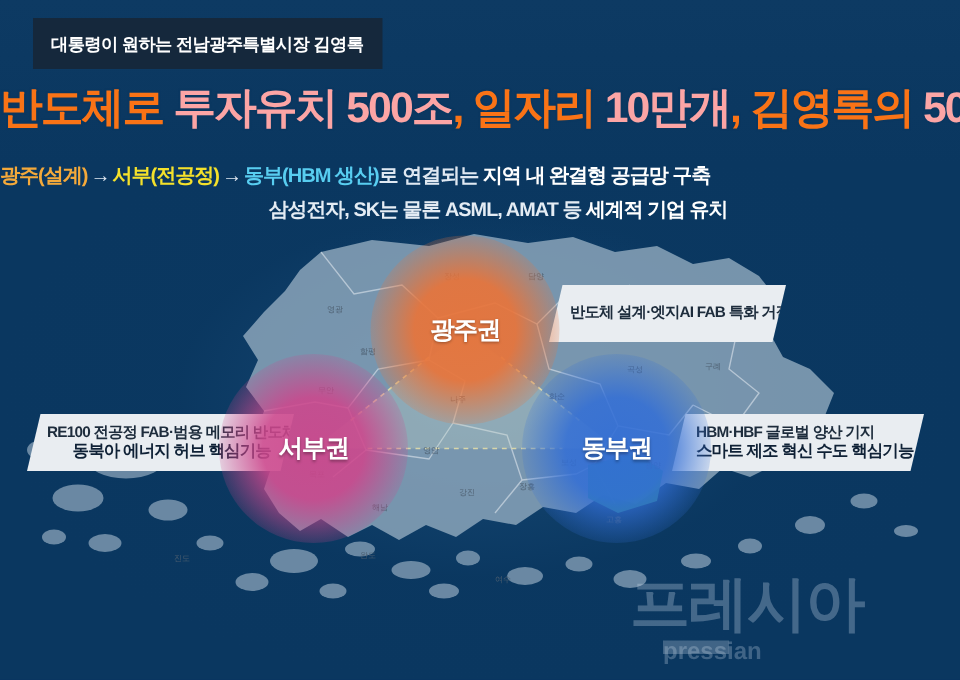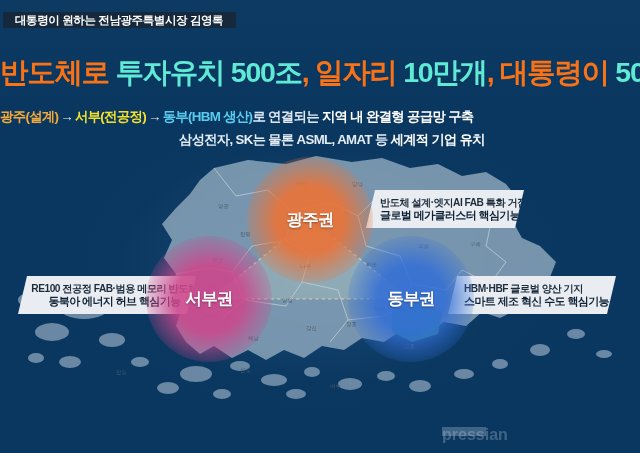--- a/index.html
+++ b/index.html
@@ -13,37 +13,37 @@
 
   
   .bg-base{position:absolute;inset:0;background:#0a3760;}
   .bg-vignette{position:absolute;inset:0;
     background:radial-gradient(ellipse 70% 60% at 50% 58%, rgba(36,92,140,.55) 0%, rgba(12,58,98,.20) 45%, rgba(8,48,86,0) 72%);}
   .bg-topfade{position:absolute;left:0;right:0;top:0;height:170px;
     background:linear-gradient(180deg,#0d3a63 0%, #0a3760 65%, rgba(10,55,96,0) 100%);}
 
   
   .badge{
-    position:absolute;left:3px;top:12px;height:16px;
+    position:absolute;left:22px;top:12px;height:34px;
     display:flex;align-items:center;
     padding:0 13px 0 12px;
     background:#15283c;
     color:#ffffff;font-size:11.5px;font-weight:700;letter-spacing:-.4px;
     white-space:nowrap;
   }
 
   
   .headline{
     position:absolute;left:0;right:0;top:58px;
     text-align:center;white-space:nowrap;
     font-size:28.5px;font-weight:900;letter-spacing:-1.3px;
     line-height:1;
   }
   .headline .w{color:#f97316;}
-  .headline .y{color:#5eead4;}
+  .headline .y{color:#fca5a5;}
   .headline span{
     -webkit-text-stroke:2.6px #0a3760;
     paint-order:stroke fill;
   }
   .headline .inner{position:relative;display:inline-block;}
 
   
   .subline1{
     position:absolute;left:0;right:0;top:110px;white-space:nowrap;
     font-size:13.4px;font-weight:800;letter-spacing:-.7px;color:#ffffff;line-height:1;
@@ -215,21 +215,21 @@
       </g>
     </svg>
   </div>
 
   <div class="badge">
     <span>대통령이 원하는 전남광주특별시장 김영록</span>
   </div>
 
   <div class="headline">
     <span class="inner">
-      <span class="w">반도체로 </span><span class="y">투자유치 500조</span><span class="w">, 일자리 </span><span class="y">10만개</span><span class="w">, 대통령이 </span><span class="y">50만명</span>
+      <span class="w">반도체로 </span><span class="y">투자유치 500조</span><span class="w">, 일자리 </span><span class="y">10만개</span><span class="w">, 김영록의 </span><span class="y">50만명</span>
     </span>
   </div>
 
   <div class="subline1">
     <span class="or">광주(설계)</span><span class="ar">→</span><span class="ye">서부(전공정)</span><span class="ar">→</span><span class="cy">동부(HBM 생산)</span><span class="plain">로 연결되는 </span><span>지역 내 완결형 공급망 구축</span>
   </div>
 
   <div class="subline2">
     <span>삼성전자, SK는 물론 ASML, AMAT 등 </span><span class="b">세계적 기업 유치</span>
   </div>
@@ -242,30 +242,30 @@
     <span class="glow"></span>
     <span class="node-label">동부권</span>
   </div>
   <div class="node" id="node-seobu">
     <span class="glow"></span>
     <span class="node-label">서부권</span>
   </div>
 
   <div class="panel" id="panel-gwangju">
     <span class="l1">반도체 설계·엣지AI FAB 특화 거점</span>
-    <span class="l2">글로벌 메가클러스터 핵심기능</span>
   </div>
   <div class="panel" id="panel-seobu">
     <span class="l1">RE100 전공정 FAB·범용 메모리 반도체</span>
     <span class="l2">동북아 에너지 허브 핵심기능</span>
   </div>
   <div class="panel" id="panel-dongbu">
     <span class="l1">HBM·HBF 글로벌 양산 기지</span>
     <span class="l2">스마트 제조 혁신 수도 핵심기능</span>
   </div>
 
   <div class="wm">
+    <div class="wm-text">프레시아</div>
     <div class="wm-bar"></div>
     <div class="wm-sub">pressian</div>
   </div>
 
 
 </div>
 
 </body></html>

